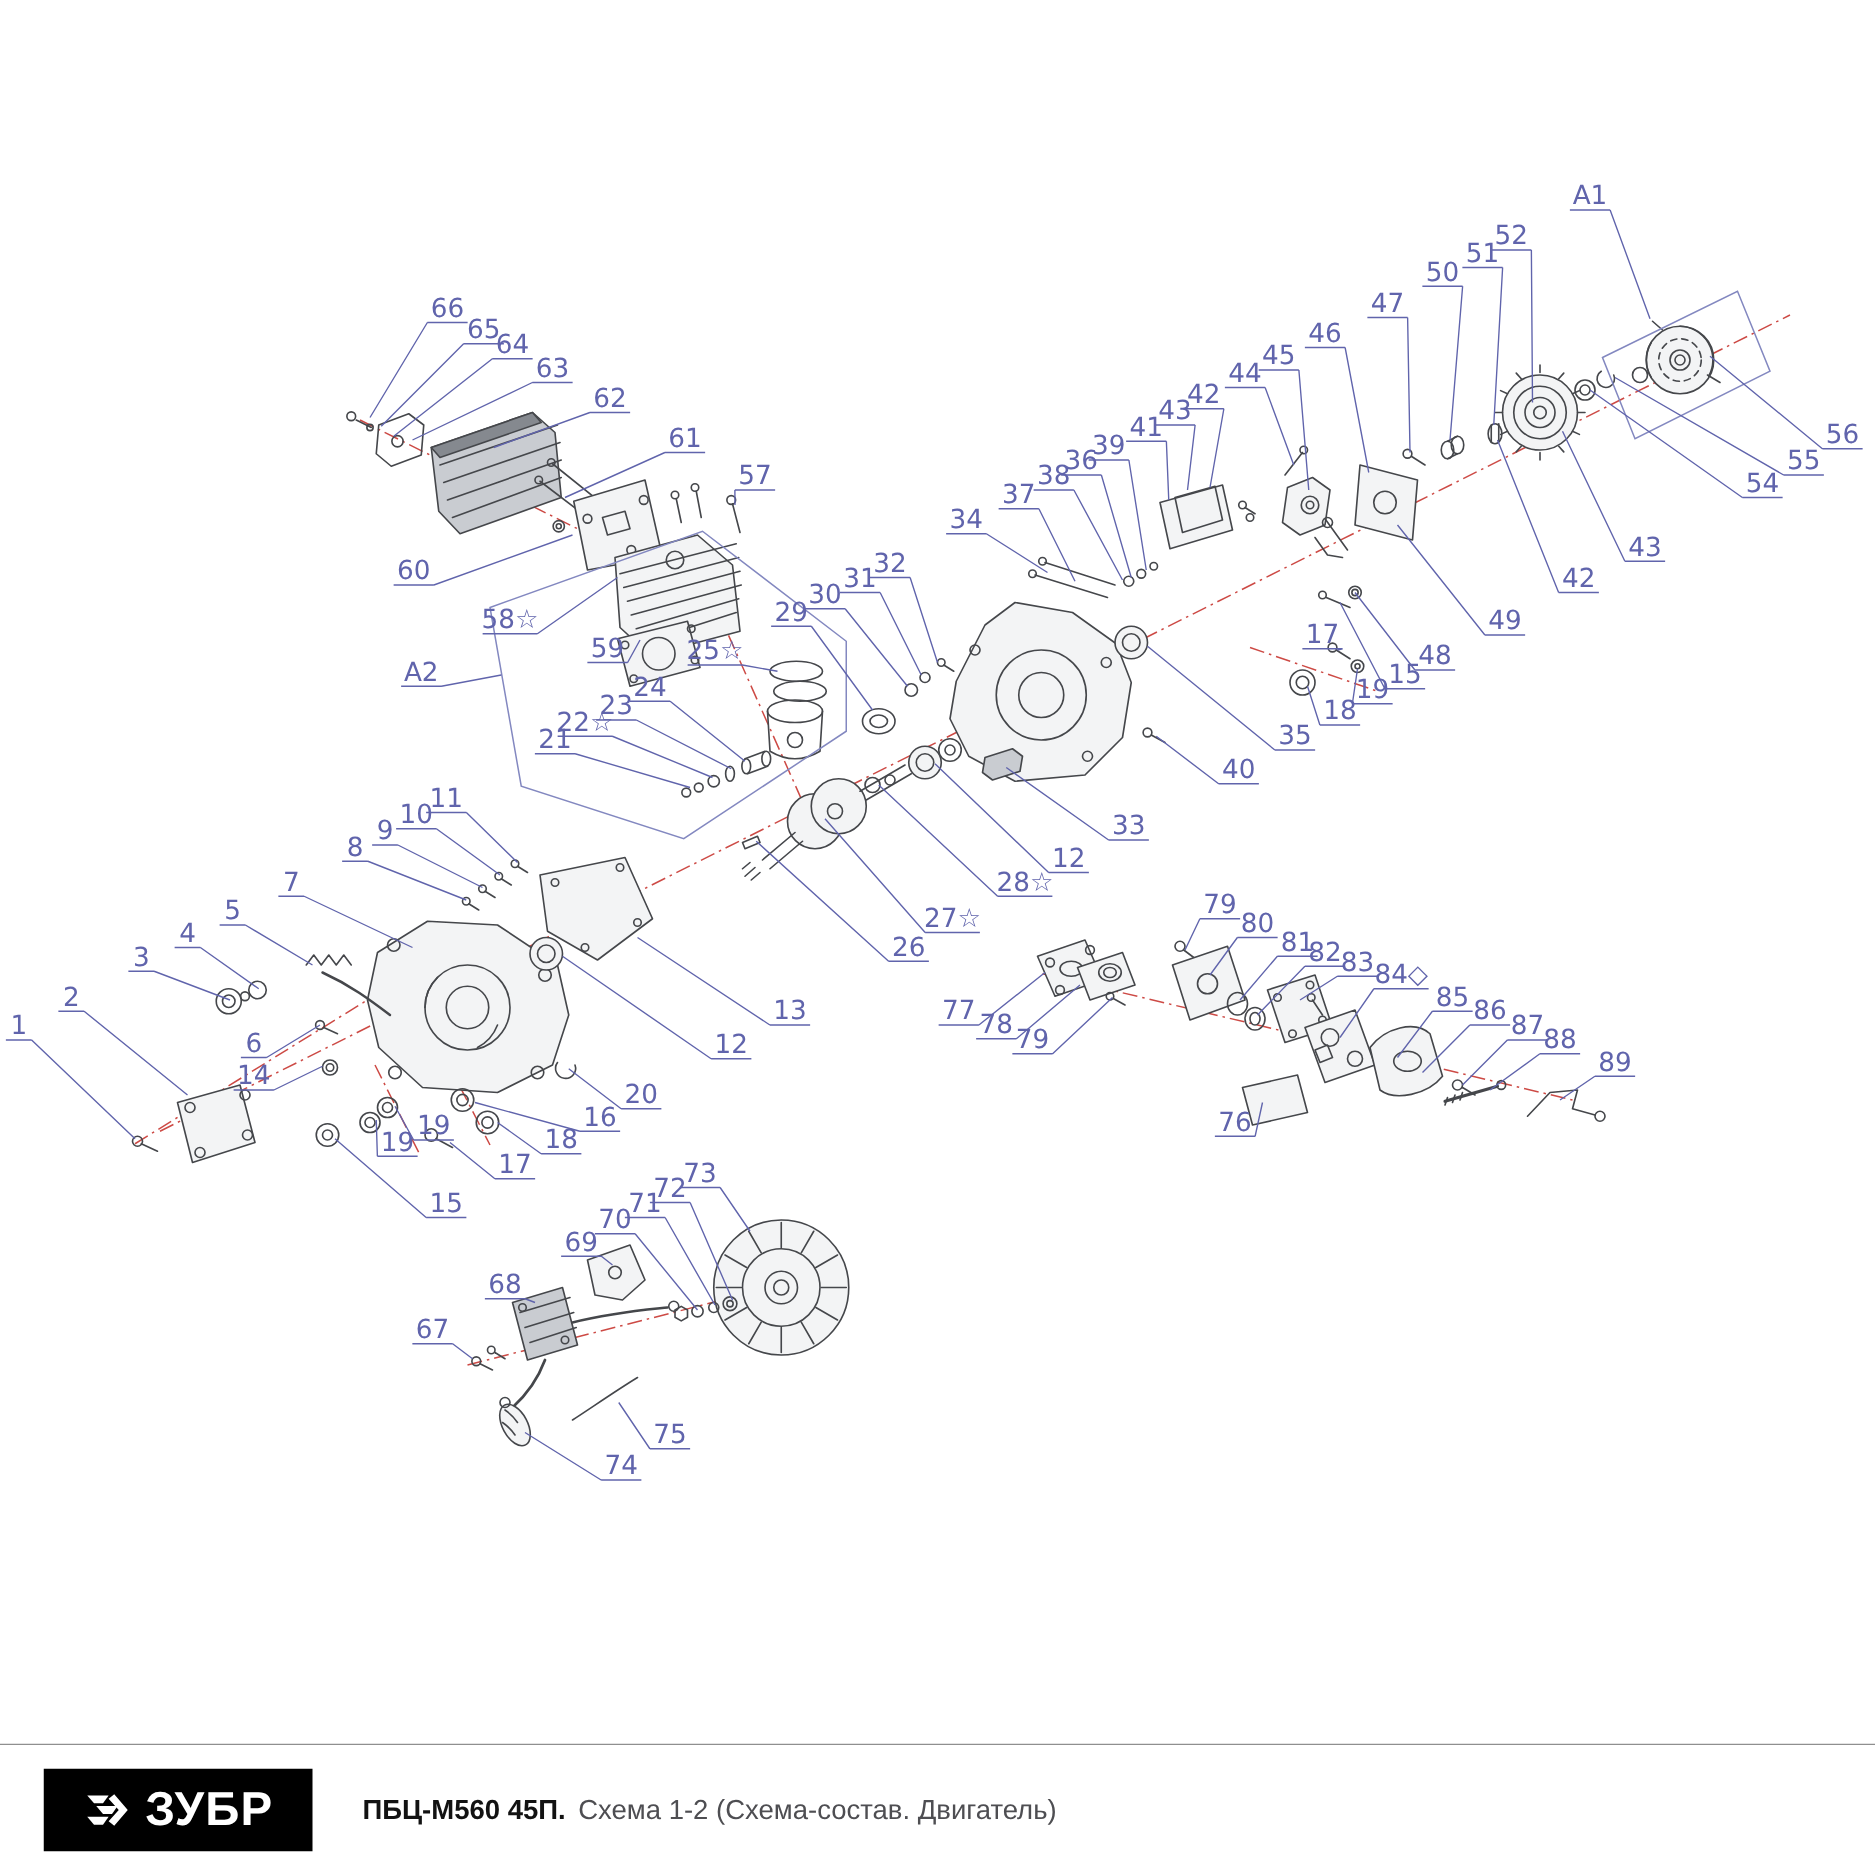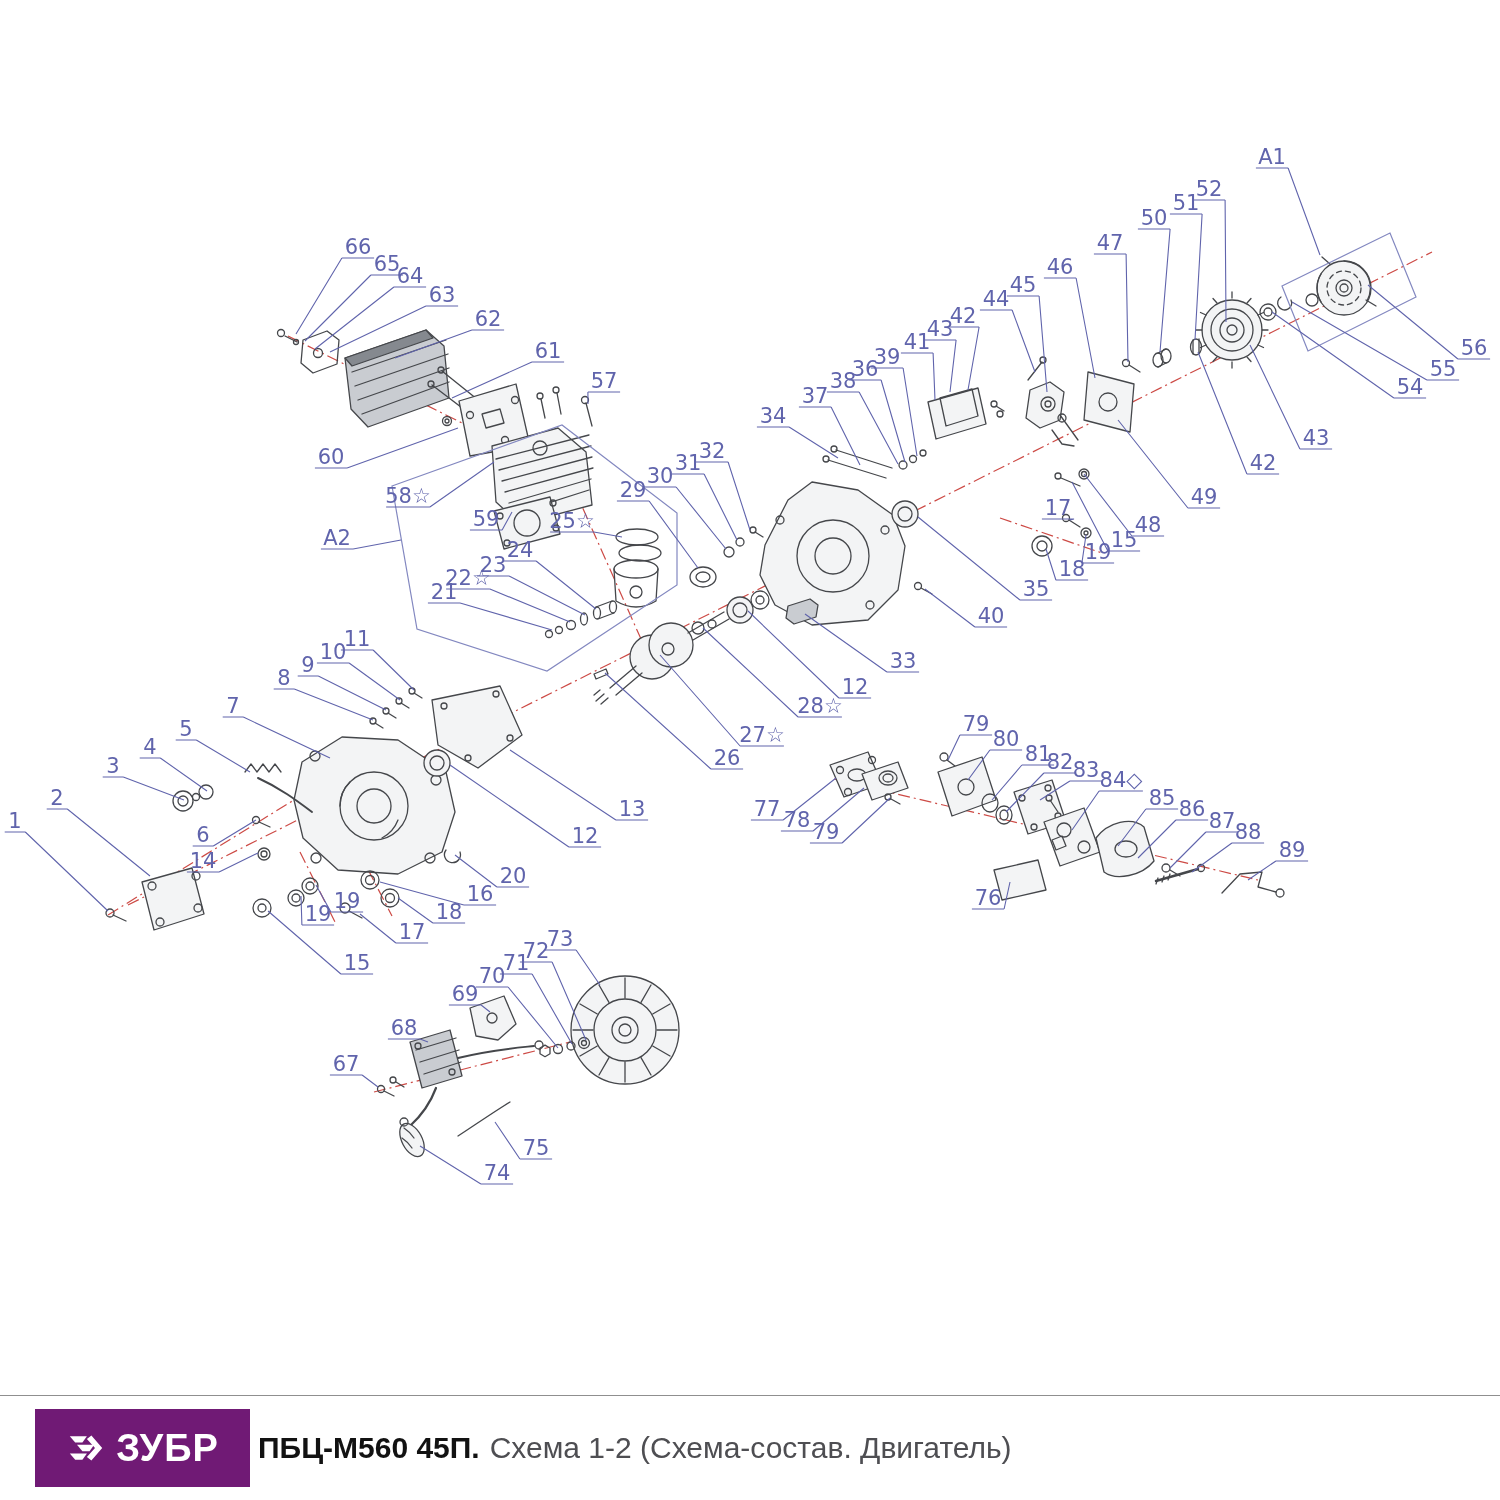--- a/index.html
+++ b/index.html
@@ -12,24 +12,24 @@
   .art .fill-light { fill:#f3f4f5; }
   .art .fill-mid   { fill:#c9ccd1; }
   .art .fill-dark  { fill:#85898f; }
   .axis { stroke:#cd4a45; stroke-width:1.2; fill:none; stroke-dasharray:12 4 2 4; }
   .abox { stroke:#8388c0; stroke-width:1.2; fill:none; }
   .callout-text { font:21px "DejaVu Sans", sans-serif; fill:#6064ac; }
 
   
   .footer { position:absolute; left:0; top:1395px; width:1500px; height:104px;
             border-top:1px solid #8f8f8f; background:#fff; display:flex; align-items:center; }
-  .brand-box { margin-left:35px; width:215px; height:78px; background:#701a75;
+  .brand-box { margin-left:35px; width:215px; height:66px; background:#000000;
                display:flex; align-items:center; justify-content:center; gap:10px; flex:none; }
   .brand-text { color:#fff; font-weight:bold; font-size:38px; letter-spacing:1px; }
-  .title { margin-left:8px; font-size:30px; color:#4e4e52; white-space:nowrap; }
+  .title { margin-left:40px; font-size:22px; color:#4e4e52; white-space:nowrap; }
   .title-bold { color:#121212; font-weight:bold; margin-right:10px; }
 </style>
 </head>
 <body>
 
 <div class="page">
 
 <svg id="diagram" width="1500" height="1395" viewBox="0 0 1500 1395" xmlns="http://www.w3.org/2000/svg">
 
   <g class="axis">

